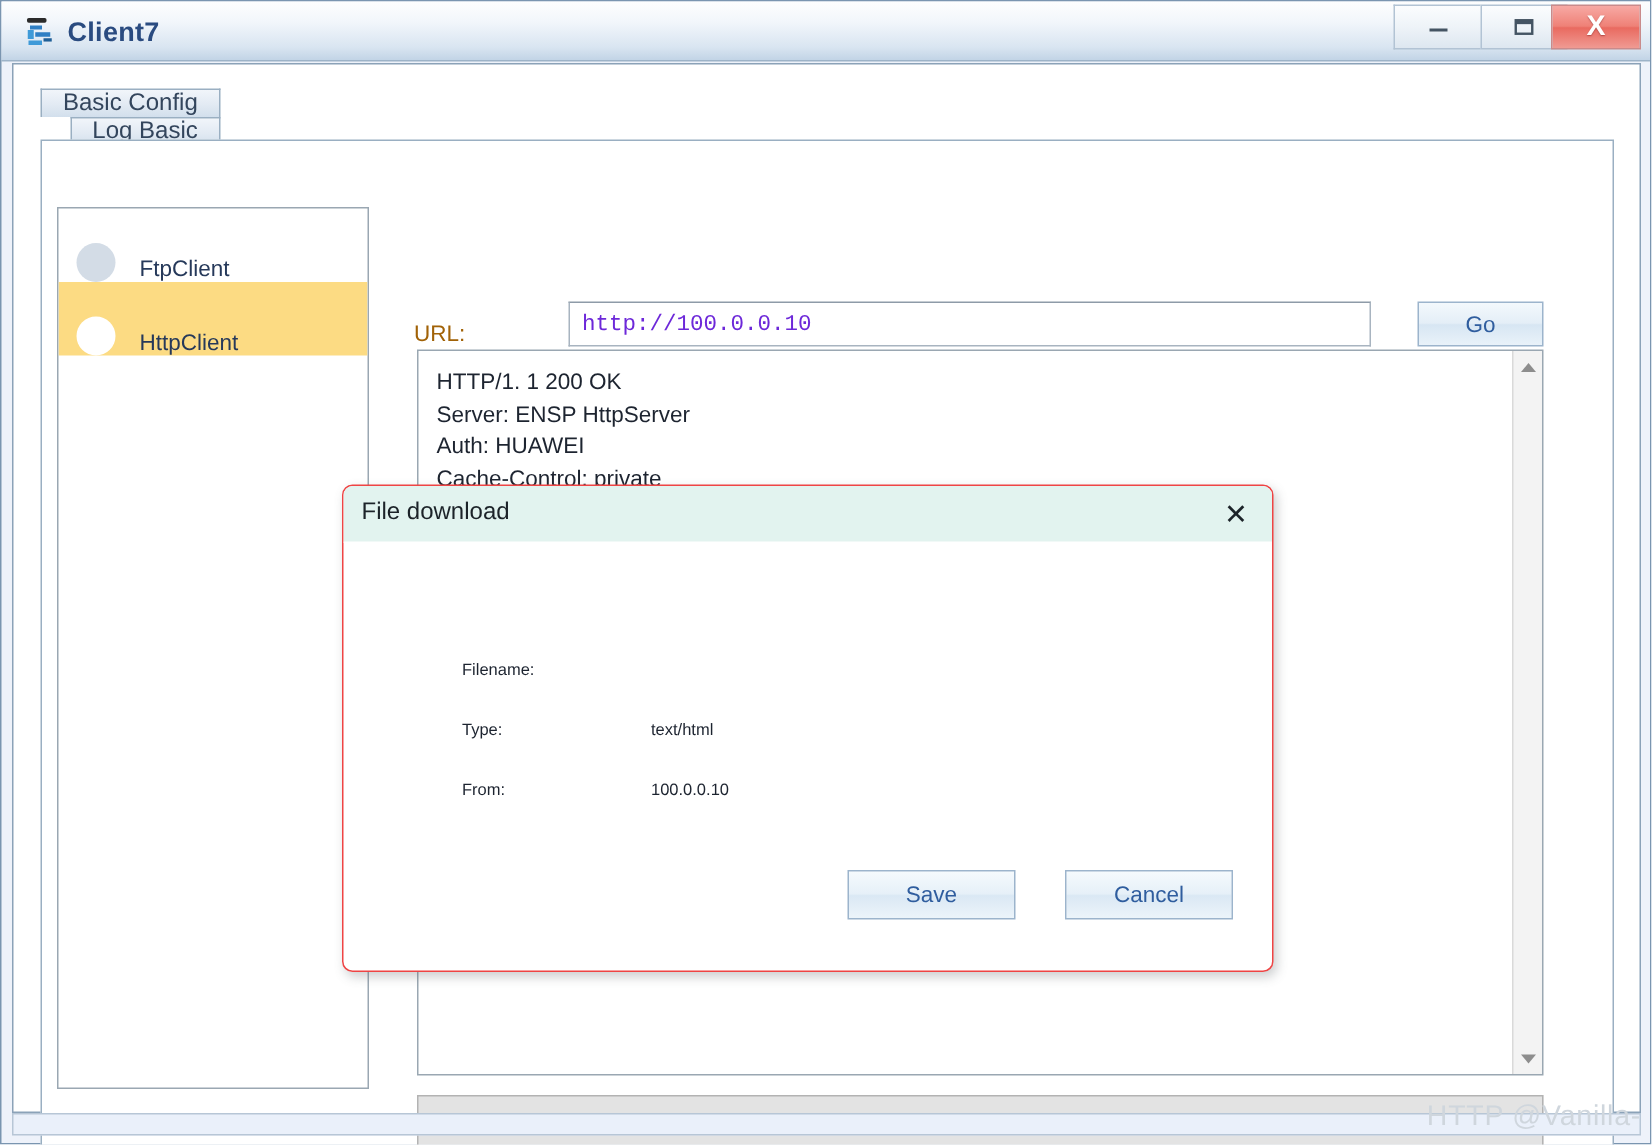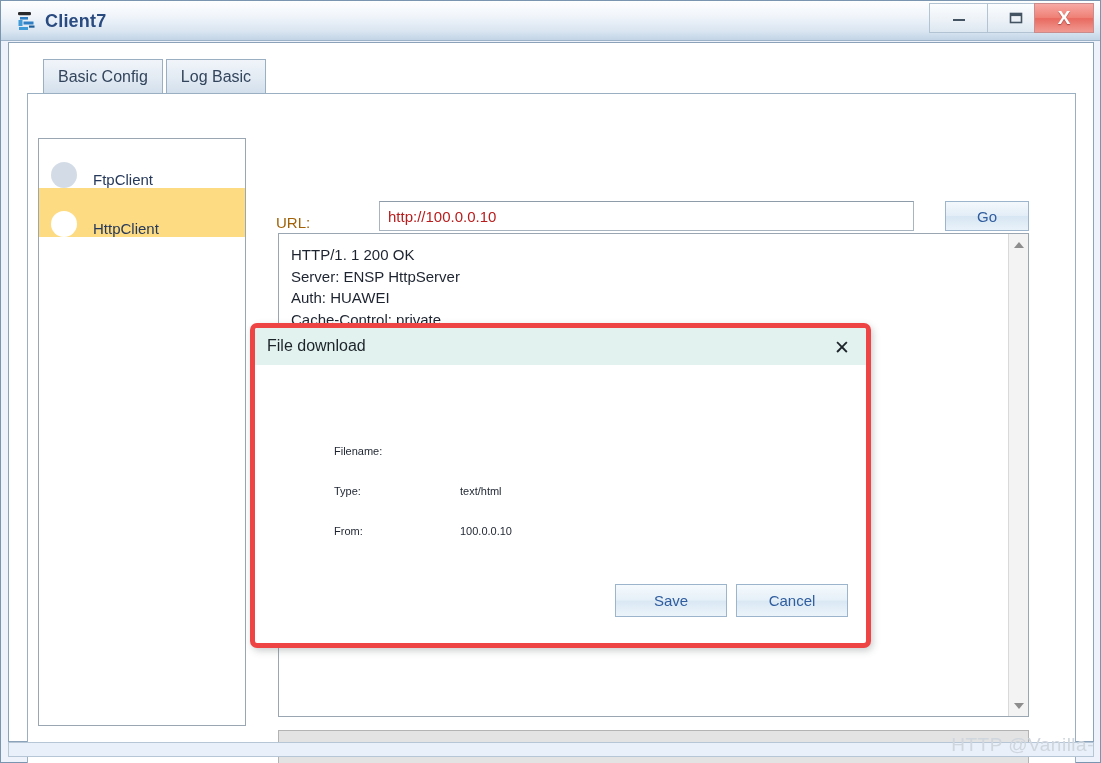--- a/index.html
+++ b/index.html
@@ -85,24 +85,25 @@
     width: 1086px;
     height: 700px;
     background: #ffffff;
     border: 1px solid #8ba2b8;
     box-sizing: border-box;
   }
 
   
   #tabstrip {
     position: absolute;
-    left: 34px; top: 16px;
+    left: 18px; top: 16px;
     height: 35px;
     display: flex;
     align-items: flex-end;
+    flex-direction: column;
   }
   .tab {
     height: 35px;
     box-sizing: border-box;
     border: 1px solid #9aafc2;
     border-bottom: none;
     background: linear-gradient(to bottom, #f1f5fa 0%, #e2eaf3 55%, #d2dfec 100%);
     color: #33455c;
     font-size: 16px;
     display: flex;
@@ -170,23 +171,23 @@
   }
   #url-input {
     position: absolute;
     left: 351px; top: 107px;
     width: 535px;
     height: 30px;
     box-sizing: border-box;
     border: 1px solid #a8b4c0;
     border-top-color: #8e9ba8;
     background: #ffffff;
-    font-family: Liberation Sans, sans-serif;
-    font-size: 15px;
-    color: #b91c1c;
+    font-family: Liberation Mono, monospace;
+    font-size: 15px;
+    color: #6d28d9;
     padding: 0 8px;
     outline: none;
   }
   #go-button {
     position: absolute;
     left: 917px; top: 107px;
     width: 84px;
     height: 30px;
     box-sizing: border-box;
     border: 1px solid #9cb4cc;
@@ -267,26 +268,25 @@
     box-sizing: border-box;
   }
 
   
   #dialog {
     position: absolute;
     left: 227px; top: 322px;
     width: 621px;
     height: 325px;
     background: #ffffff;
-    border: 5px solid #ef4444;
+    border: 1px solid #ef4444;
     border-radius: 7px;
     box-sizing: border-box;
     box-shadow: 2px 3px 7px rgba(90,95,100,0.30);
     overflow: hidden;
-    margin-left: 22px;
   }
   #dlg-titlebar {
     position: absolute;
     left: 0; top: 0;
     width: 100%;
     height: 38px;
     background: #e2f3ef;
     border-bottom: 1px solid #ffffff;
     box-sizing: border-box;
   }
@@ -334,21 +334,21 @@
     height: 33px;
     box-sizing: border-box;
     border: 1px solid #9cb4cc;
     background: linear-gradient(to bottom, #f5fafd 0%, #e6f0f8 48%, #dae8f4 52%, #ecf4fa 100%);
     color: #2f5d9e;
     font-size: 15px;
     display: flex;
     align-items: center;
     justify-content: center;
   }
-  #dlg-save { left: 360px; }
+  #dlg-save { left: 336px; }
   #dlg-cancel { left: 481px; }
 
   
   #watermark {
     position: absolute;
     right: 6px; bottom: 6px;
     font-size: 19px;
     color: #cfd6dd;
     letter-spacing: 0.5px;
     pointer-events: none;

